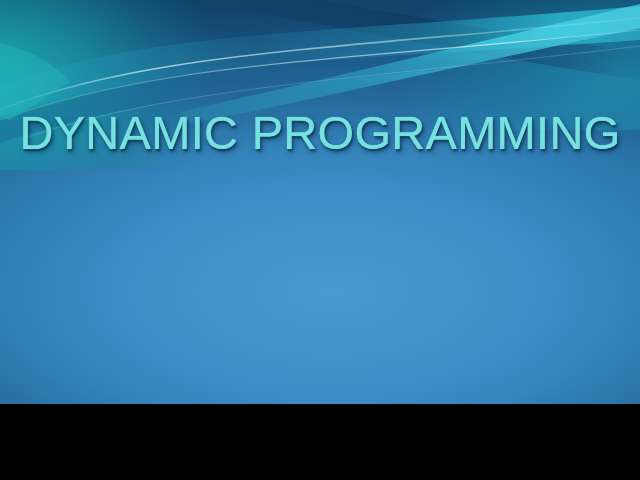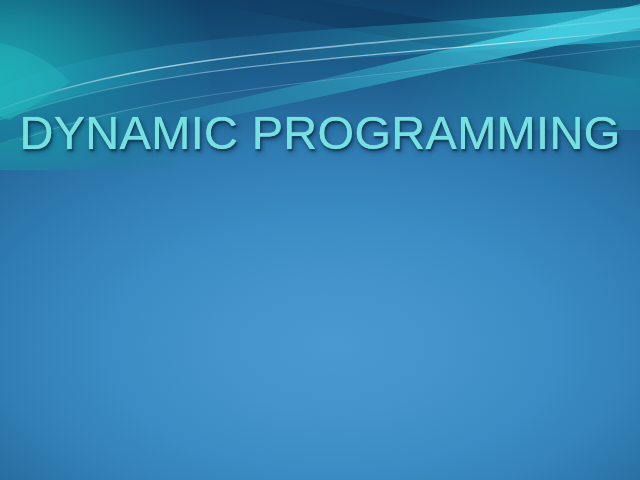--- a/index.html
+++ b/index.html
@@ -3,21 +3,21 @@
 <meta charset="utf-8">
 <style>
   html, body {
     margin: 0;
     padding: 0;
     background: #000;
   }
   #slide {
     position: relative;
     width: 640px;
-    height: 480px;
+    height: 404px;
     overflow: hidden;
     font-family: "Liberation Sans", sans-serif;
     background-color: #2f7fb4;
   }
 
   
   .bg-base {
     position: absolute;
     inset: 0;
     background:

